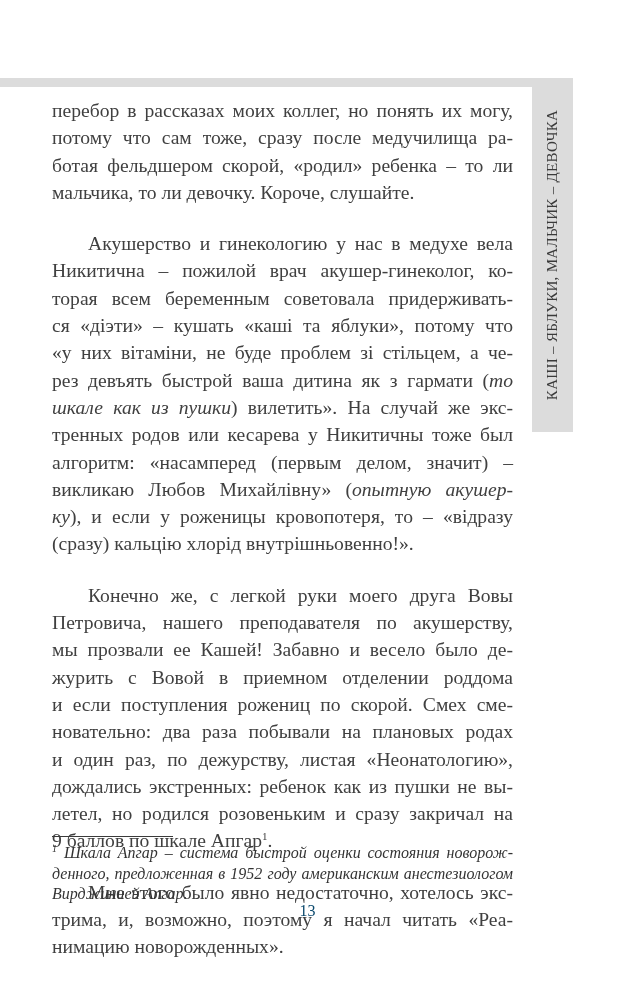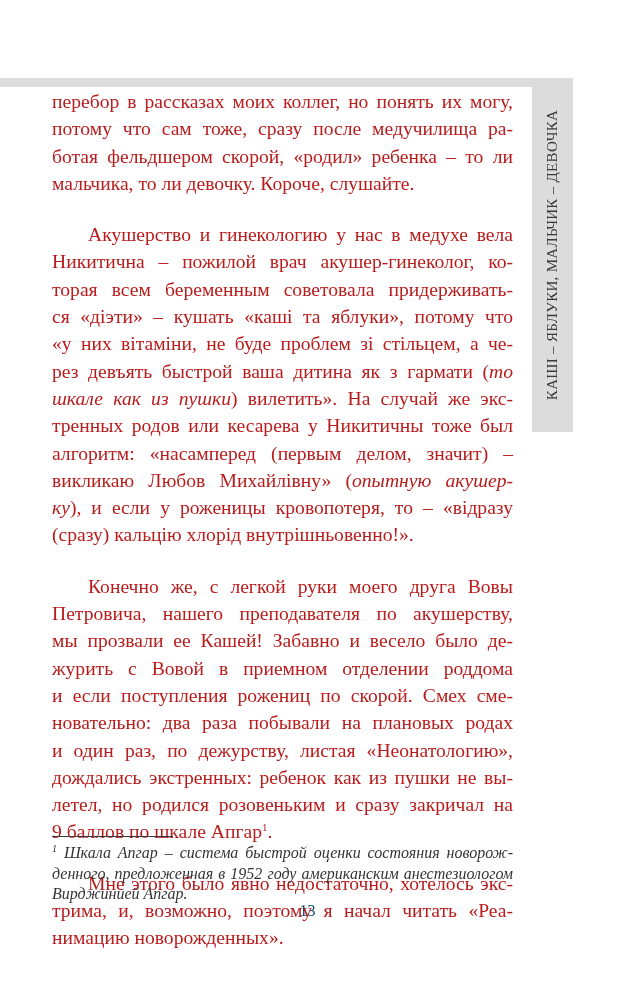--- a/index.html
+++ b/index.html
@@ -14,22 +14,22 @@
     position:absolute; left:532px; top:78px; width:41px; height:354px; background:#dcdcdc;
   }
   .side-tab-text {
     position:absolute; left:0; top:0; width:354px; height:41px;
     transform-origin: 0 0;
     transform: translate(0px, 354px) rotate(-90deg);
     display:flex; align-items:center; justify-content:center;
     font-size:15px; letter-spacing:0.3px; color:#3a3a3a; white-space:nowrap;
   }
   .body-text {
-    position:absolute; left:52px; top:88px; width:461px;
-    font-size:19.6px; line-height:27.3px; color:#b91c1c;
+    position:absolute; left:52px; top:97px; width:461px;
+    font-size:19.6px; line-height:27.3px; color:#404040;
   }
   .line { display:block; white-space:nowrap; text-align:justify; text-align-last:justify; height:27.3px; }
   .line.last { text-align-last:left; }
   .line.indent { padding-left:36px;margin-top:24px; }
   .line i { font-style:italic; }
   sup.fn { font-size:11px; vertical-align: 7px; line-height:0; }
   .fn-rule {
     position:absolute; left:52px; top:836px; width:121px; height:1px; background:#3a3a3a;
   }
   .footnote {

